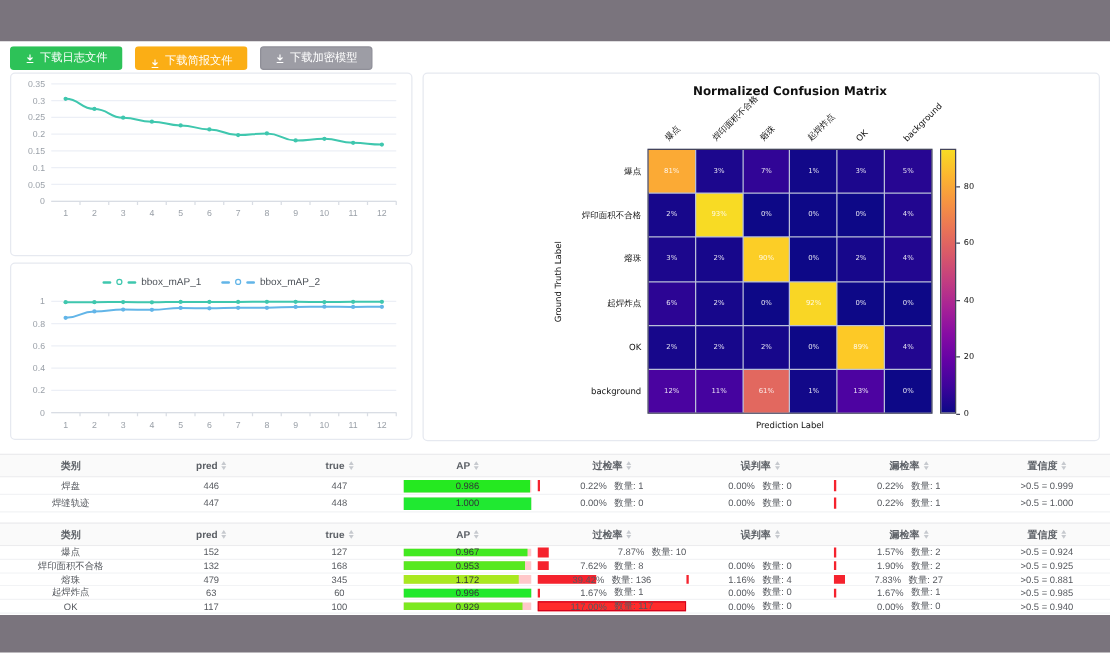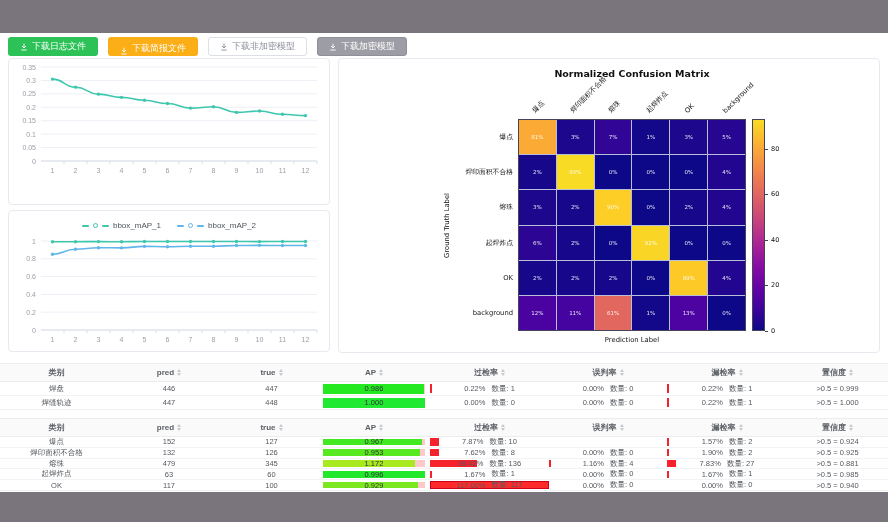--- a/index.html
+++ b/index.html
@@ -85,26 +85,20 @@
       <svg width="8" height="8" viewBox="0 0 12 12">
           <path d="M6 1v6M3 4.5L6 7.5 9 4.5M2 10.5h8" stroke="currentColor" stroke-width="1.4" fill="none"></path>
         </svg>
       <span>下载日志文件</span>
     </button>
     <button class="btn btn-orange">
       <svg width="8" height="8" viewBox="0 0 12 12">
           <path d="M6 1v6M3 4.5L6 7.5 9 4.5M2 10.5h8" stroke="currentColor" stroke-width="1.4" fill="none"></path>
         </svg>
       <span>下载简报文件</span>
-    </button>
-    <button class="btn btn-white">
-      <svg width="8" height="8" viewBox="0 0 12 12">
-          <path d="M6 1v6M3 4.5L6 7.5 9 4.5M2 10.5h8" stroke="currentColor" stroke-width="1.4" fill="none"></path>
-        </svg>
-      <span>下载非加密模型</span>
     </button>
     <button class="btn btn-gray">
       <svg width="8" height="8" viewBox="0 0 12 12">
           <path d="M6 1v6M3 4.5L6 7.5 9 4.5M2 10.5h8" stroke="currentColor" stroke-width="1.4" fill="none"></path>
         </svg>
       <span>下载加密模型</span>
     </button>
   </div>
 
   <div class="card" id="card-loss">
@@ -583,21 +577,21 @@
           </div>
           <div class="td" style="width: 93px;">
             <span class="zv">127</span>
           </div>
           <div class="td" style="width: 112px;">
             <div class="ap-track" style="background: rgb(255, 200, 202);">
               <div class="ap-fill" style="width: 96.7%; background: rgb(66, 233, 32);"></div>
             </div>
             <span class="ap-val">0.967</span>
           </div>
-          <div class="td" style="width: 119px;">
+          <div class="td" style="width: 119px; justify-content: flex-end;">
             <div class="rate-bar" style="background: rgb(245, 34, 45); width: max(7.87%, 2px);"></div>
             <span class="zv">7.87%</span>
             <span class="zv">数量: 10</span>
           </div>
           <div class="td" style="width: 118px; margin-top: 14px;">
             <div class="rate-bar" style="background: rgb(245, 34, 45); width: max(0.79%, 2px);"></div>
             <span class="zv">0.79%</span>
             <span class="zv">数量: 1</span>
           </div>
           <div class="td" style="width: 120px;">
@@ -610,21 +604,21 @@
           </div>
         </div>
         <div class="tr">
           <div class="td" style="width: 113px;">
             <span class="zv">焊印面积不合格</span>
           </div>
           <div class="td" style="width: 112px;">
             <span class="zv">132</span>
           </div>
           <div class="td" style="width: 93px;">
-            <span class="zv">126</span>
+            <span class="zv">168</span>
           </div>
           <div class="td" style="width: 112px;">
             <div class="ap-track" style="background: rgb(255, 200, 202);">
               <div class="ap-fill" style="width: 95.3%; background: rgb(88, 233, 32);"></div>
             </div>
             <span class="ap-val">0.953</span>
           </div>
           <div class="td" style="width: 119px;">
             <div class="rate-bar" style="background: rgb(245, 34, 45); width: max(7.62%, 2px);"></div>
             <span class="zv">7.62%</span>

